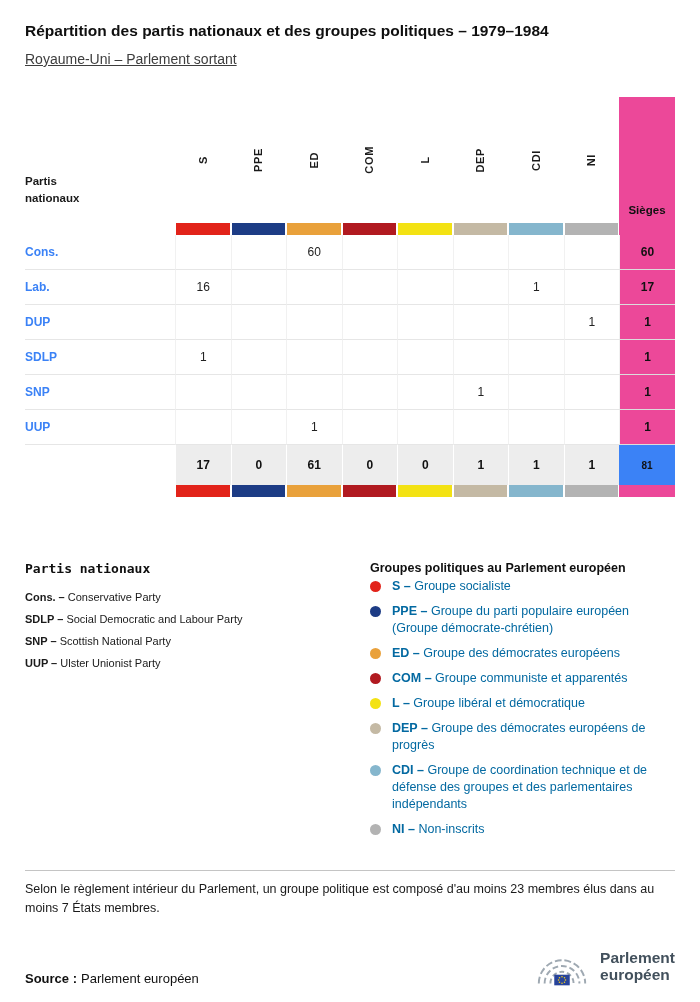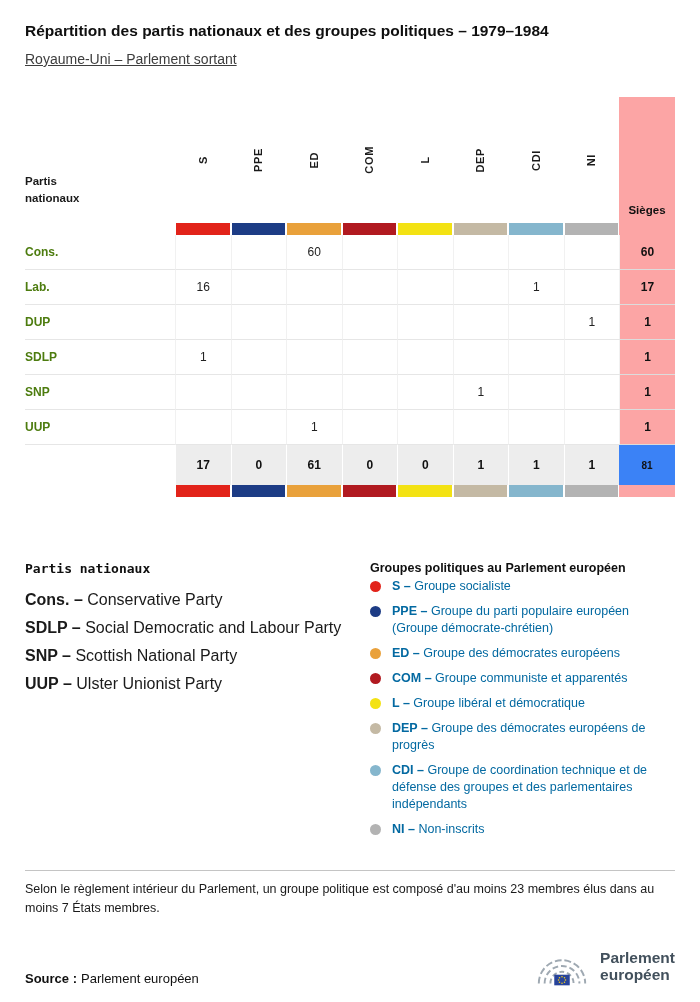--- a/index.html
+++ b/index.html
@@ -17,59 +17,59 @@
 
   
   .table {
     margin-top: 30px;
     width: 650px;
     display: grid;
     grid-template-columns: 150px repeat(8, 1fr) 56px;
     grid-template-rows: 126px 12px repeat(6, 35px) 40px 12px;
   }
   .cell { position: relative; }
-  .seatbg { background: #fca5a5; }
+  .seatbg { background: #ec4899; }
 
   .h-corner { display: flex; align-items: flex-end; }
   .corner-text {
     width: 58px; font-size: 11.5px; font-weight: 700; line-height: 1.5;
     overflow-wrap: anywhere; padding-bottom: 16px; color: #1a1a1a;
   }
   .h-group { display: flex; align-items: center; justify-content: center; }
   .vlabel {
     writing-mode: vertical-rl; transform: rotate(180deg);
     font-size: 11px; font-weight: 700; letter-spacing: 0.06em; color: #1a1a1a;
   }
   .h-seats { display: flex; align-items: flex-end; justify-content: center;
     font-size: 11.5px; font-weight: 700; padding-bottom: 7px; }
 
   .bar { border-left: 1px solid #fff; border-right: 1px solid #fff; }
 
   .r-label { display: flex; align-items: center; font-size: 12px; font-weight: 700;
-    border-bottom: 1px solid #e6e6e6; color: #4d7c0f; }
+    border-bottom: 1px solid #e6e6e6; color: #3b82f6; }
   .r-val { display: flex; align-items: center; justify-content: center; font-size: 12px;
     color: #222; border-bottom: 1px solid #e6e6e6; border-left: 1px solid #f1f1f1; }
   .r-seats { display: flex; align-items: center; justify-content: center; font-size: 12px;
     font-weight: 700; border-bottom: 1px solid #dcdcdc; border-left: 1px solid #f1f1f1; }
 
   .t-val { display: flex; align-items: center; justify-content: center; font-size: 12px;
     font-weight: 700; background: #ededed; border-left: 1px solid #fff; }
   .t-seats { display: flex; align-items: center; justify-content: center; font-size: 10px;
     font-weight: 700; background: #3b82f6; }
 
   
   .legends { display: flex; margin-top: 64px; width: 650px; }
   .leg-left { width: 345px; }
   .leg-right { width: 305px; }
   .leg-left-title {
     font-family: "DejaVu Sans Mono", monospace;
     font-size: 13px; font-weight: 700; margin-bottom: 15px; color: #0f0f0f;
   }
   .leg-right-title { font-size: 12.5px; font-weight: 700; margin-bottom: 3px; color: #0f0f0f; }
-  .party-item { font-size: 16px; margin-bottom: 10px; color: #1a1a1a; }
+  .party-item { font-size: 11px; margin-bottom: 10px; color: #1a1a1a; }
   .party-item b { font-weight: 700; }
   .group-item { display: flex; margin-bottom: 8px; font-size: 12.5px; line-height: 17px; color: #0369a1; }
   .dot { width: 11px; height: 11px; border-radius: 50%; flex: 0 0 11px; margin-top: 3px; margin-right: 11px; }
   .group-text b { font-weight: 700; }
 
   
   .rule { border-top: 1px solid #c4c4c4; margin-top: 24px; width: 650px; }
   .note { font-size: 12.5px; line-height: 1.5; margin-top: 9px; width: 650px; color: #1a1a1a; }
   .bottom-row { position: absolute; left: 25px; right: 25px; bottom: 14px;
     display: flex; justify-content: space-between; align-items: flex-end; }

